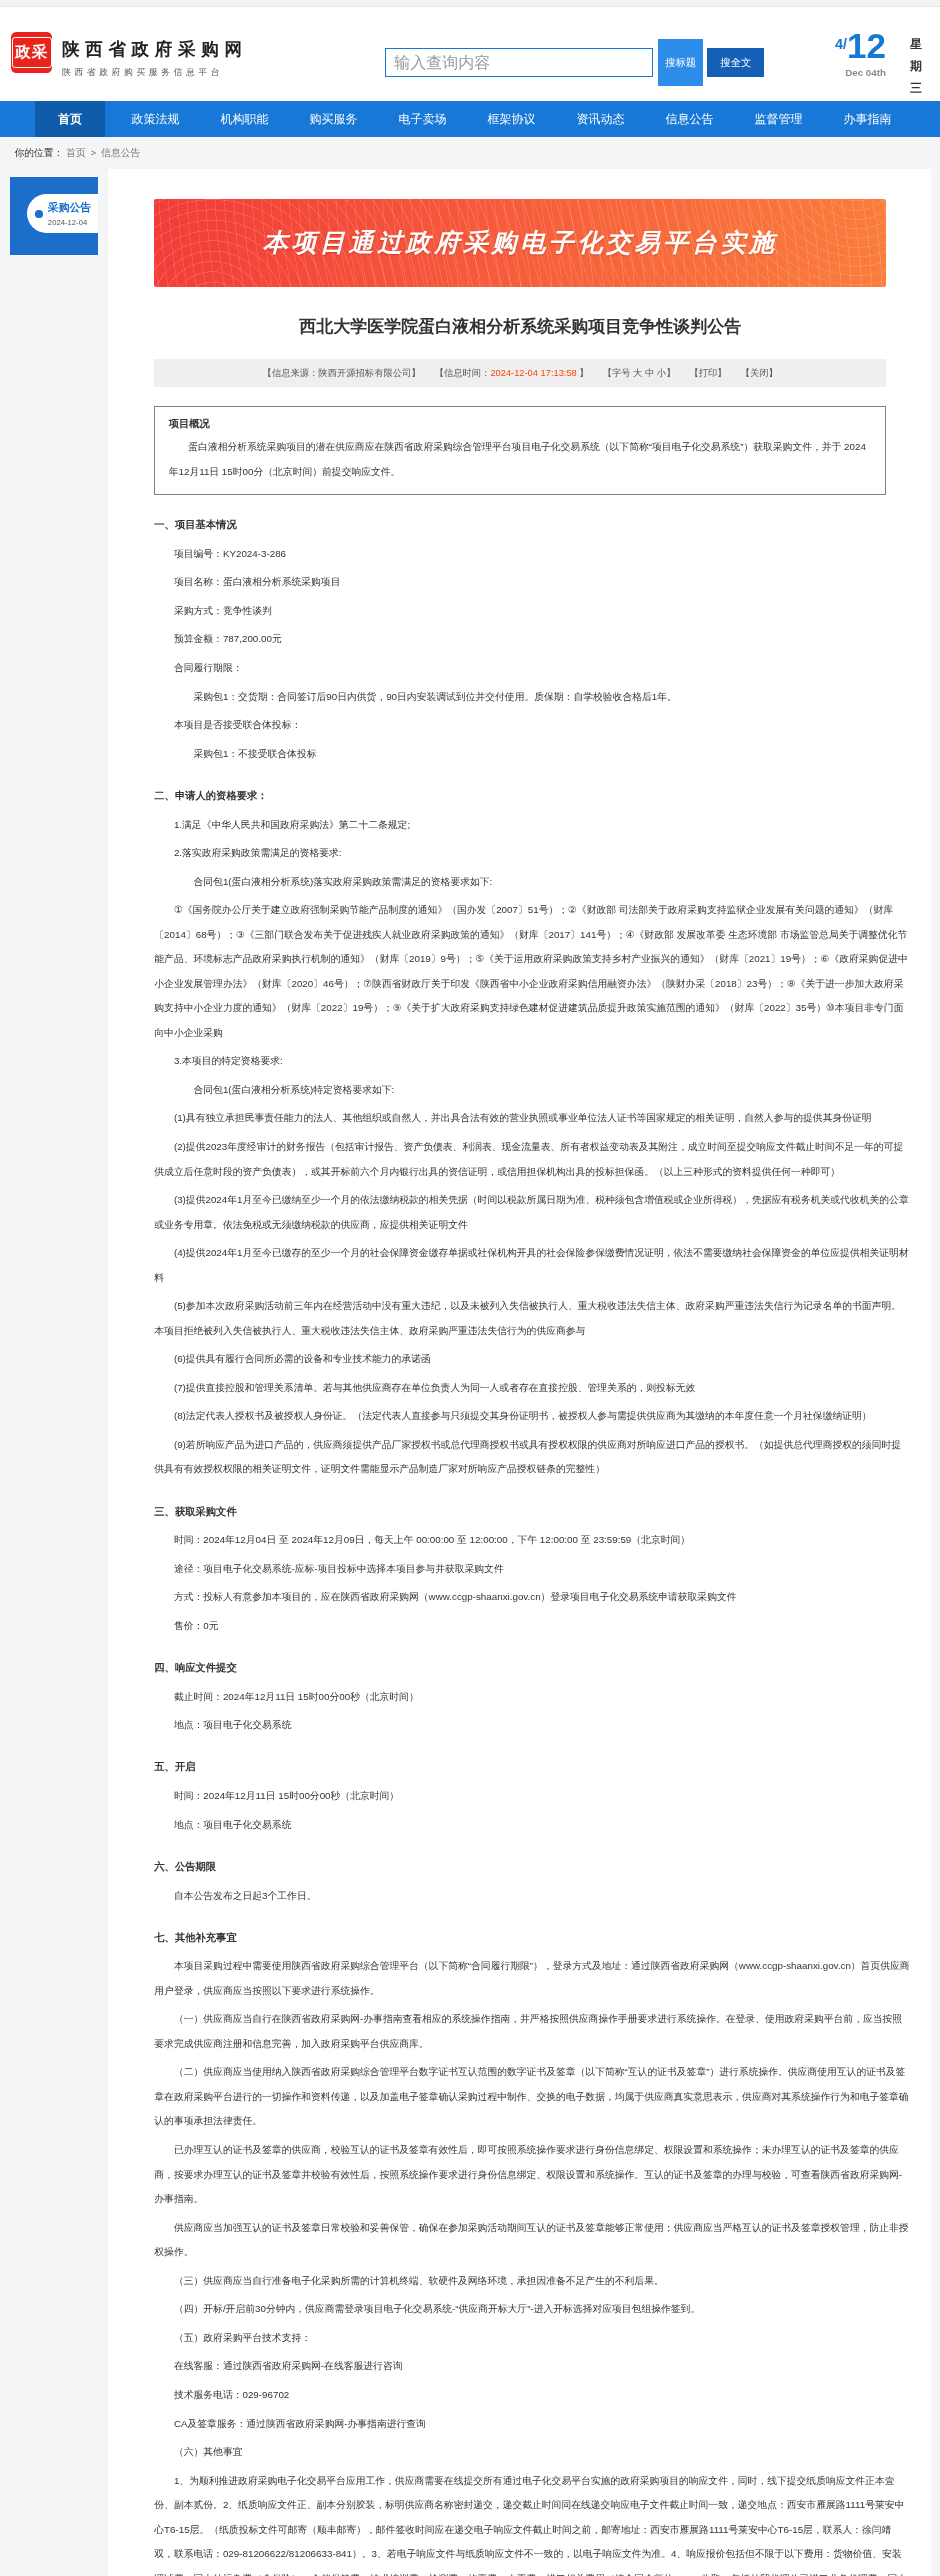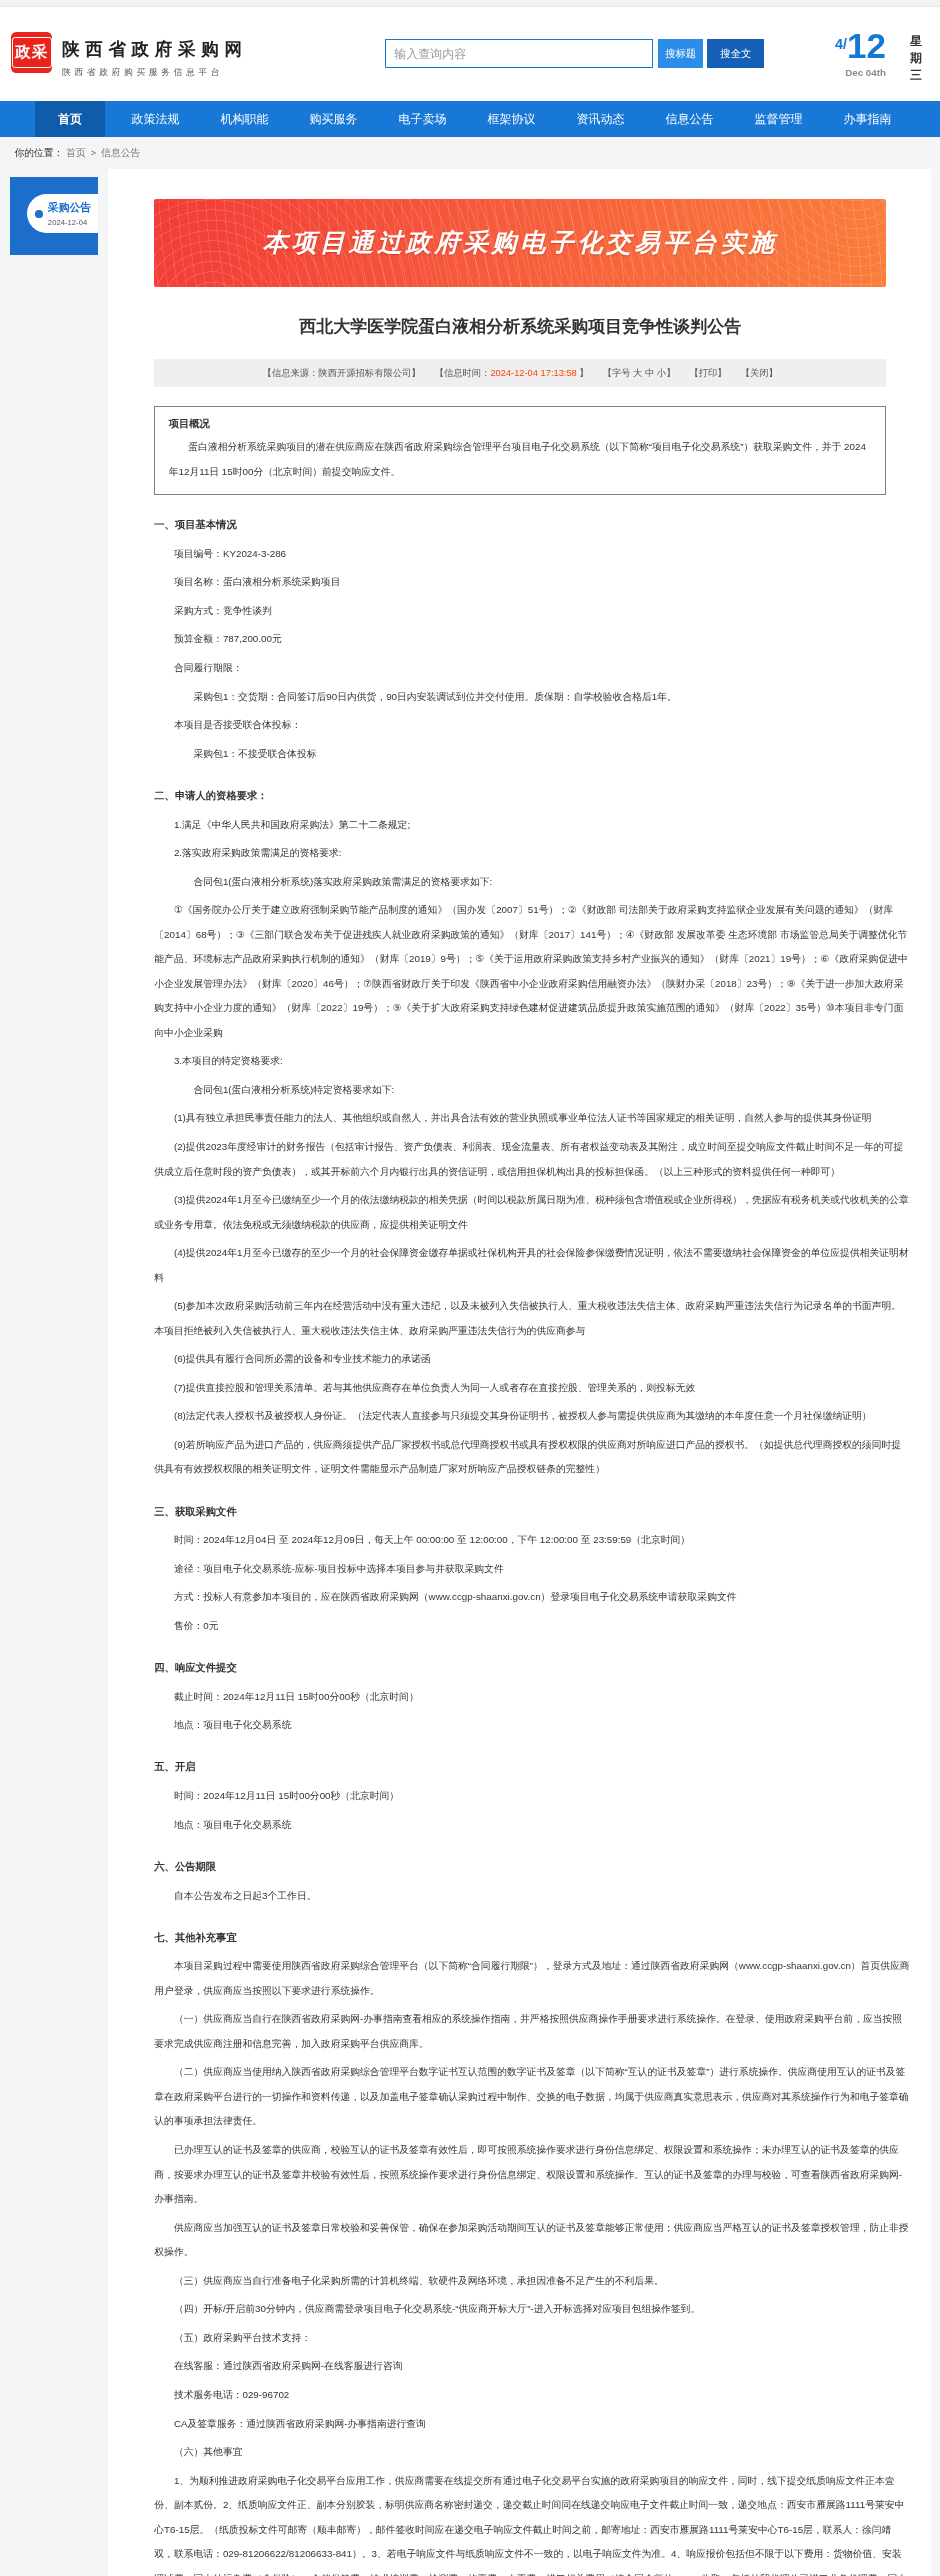--- a/index.html
+++ b/index.html
@@ -8,29 +8,29 @@
   .topstrip { height:7.2px; background:#f3f3f3; border-bottom:0.5px solid #e7e7e7; }
 
   
   .site-header { position:relative; height:94px; background:#fff; }
   .logo { position:absolute; left:11.3px; top:25px; width:41px; height:41px; background:#e8241d; border-radius:5.2px; display:flex; align-items:center; justify-content:center; }
   .logo span { color:#fff; font-size:15.5px; font-weight:bold; border:1px solid #fff; border-radius:3.1px; padding:4.1px 2.6px; letter-spacing:1px; }
   .brand { position:absolute; left:62px; top:30px; }
   .brand-title { font-size:17.5px; font-weight:bold; color:#222; letter-spacing:5.7px; }
   .brand-sub { font-size:8.8px; color:#555; letter-spacing:3.6px; margin-top:6.2px; }
   .search { position:absolute; left:385px; top:32px; display:flex; align-items:center; }
-  .search input { width:268px; height:29px; border:1px solid #1678d6; padding:0 8.2px; font-size:12px; color:#333; outline:none; font-family:inherit; }
+  .search input { width:268px; height:29px; border:1px solid #1678d6; padding:0 8.2px; font-size:16px; color:#333; outline:none; font-family:inherit; }
   .search input::placeholder { color:#999; }
-  .search .btn-title { width:45px; height:29px; background:#2b8de8; color:#fff; font-size:10.3px; border:none; margin-left:5.2px; cursor:pointer; font-family:inherit; }
+  .search .btn-title { width:45px; height:47px; background:#2b8de8; color:#fff; font-size:10.3px; border:none; margin-left:5.2px; cursor:pointer; font-family:inherit; }
   .search .btn-full { width:57px; height:29px; background:#1560b6; color:#fff; font-size:10.3px; border:none; margin-left:4.1px; cursor:pointer; font-family:inherit; }
   .datebox { position:absolute; left:804px; top:18.5px; width:82px; text-align:right; }
   .d-pre { font-size:14.4px; color:#1678d6; font-weight:bold; vertical-align:9.3px; }
   .d-day { font-size:35px; color:#1678d6; font-weight:bold; }
   .d-en { font-size:9.8px; color:#8a8a8a; font-weight:bold; margin-top:1px; }
-  .weekday { position:absolute; left:910px; top:26px; width:13.4px; font-size:12px; font-weight:bold; color:#333; line-height:17px; word-break:break-all; }
+  .weekday { position:absolute; left:910px; top:26px; width:13.4px; font-size:12px; font-weight:bold; color:#333; line-height:22px; word-break:break-all; }
 
   
   .nav { height:36px; background:#1778d7; display:flex; justify-content:space-between; padding:0 35px; }
   .nav a { color:#fff; font-size:12px; display:flex; align-items:center; padding:0 14.4px; text-decoration:none; white-space:nowrap; }
   .nav a.active { background:#0f5cab; font-weight:bold; padding:0 23px; }
 
   
   .breadcrumb { padding:10.3px 0 8.2px 14.4px; font-size:9.8px; color:#333; }
   .breadcrumb a { color:#777; text-decoration:none; }
   .breadcrumb .sep { color:#777; margin:0 2.1px; }

